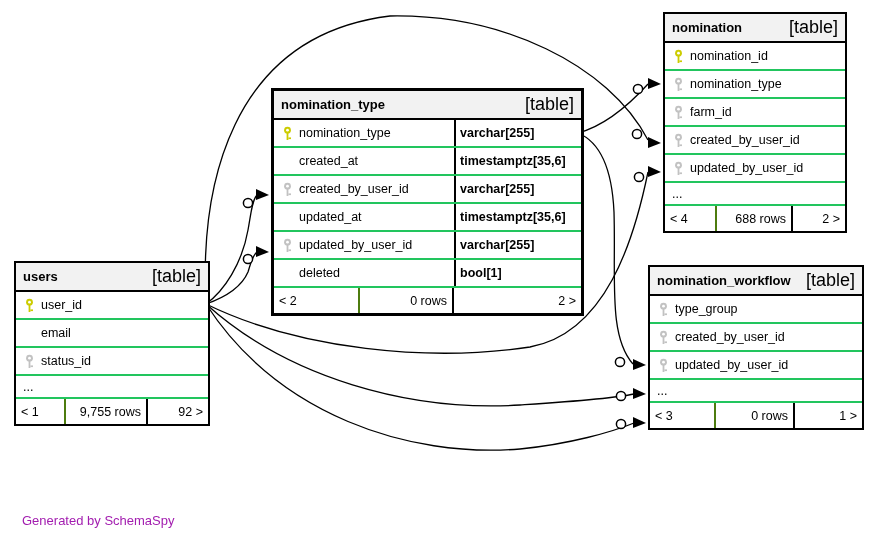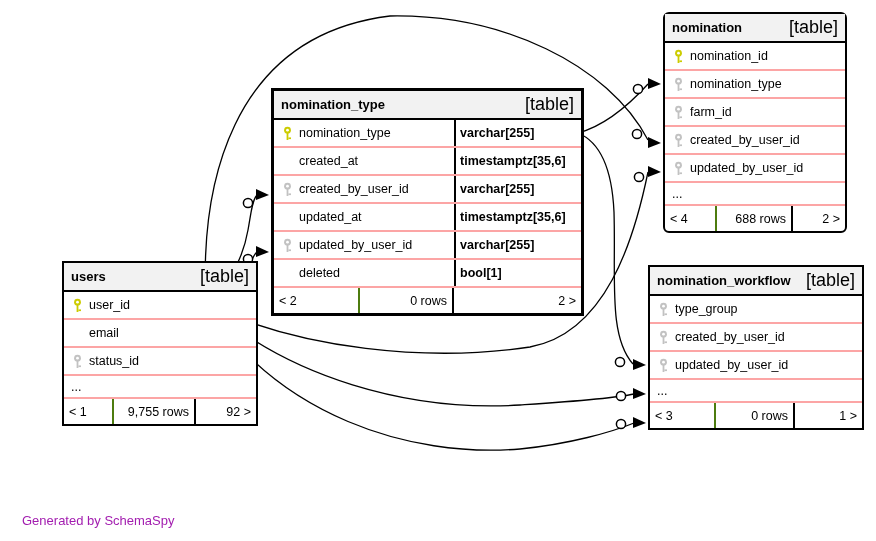--- a/index.html
+++ b/index.html
@@ -12,39 +12,39 @@
   }
   #rel-svg{position:absolute;left:0;top:0;width:876px;height:541px;z-index:1;}
   .table{
     position:absolute;
     background:#ffffff;
     border:2px solid #000;
     z-index:2;
     font-size:12.5px;
     color:#000;
   }
-  #t-users{left:14px;top:261px;width:192px;margin-left:48px;}
+  #t-users{left:14px;top:261px;width:192px;}
   #t-nomination-type{left:271px;top:88px;width:307px;border-width:3px;}
-  #t-nomination{left:663px;top:12px;width:180px;border-radius:6px;}
+  #t-nomination{left:663px;top:12px;width:180px;}
   #t-workflow{left:648px;top:265px;width:212px;}
 
   .thead{
     height:27px;
     display:flex;align-items:center;justify-content:space-between;
     padding:0 7px;
     background:#f2f2f2;
     border-bottom:2px solid #000;
   }
   .tname{font-weight:bold;font-size:13px;}
   .tbadge{font-size:18px;}
 
   .row{
     height:26px;
     display:flex;align-items:stretch;
-    border-bottom:2px solid #fca5a5;
+    border-bottom:2px solid #22c55e;
   }
   .row.ellipsis{height:21px;}
   .cname{
     display:flex;align-items:center;gap:5px;
     padding:0 7px;flex:1;min-width:0;
   }
   #t-nomination-type .cname{flex:0 0 166px;}
   .ctype{
     display:flex;align-items:center;
     border-left:2px solid #000;

